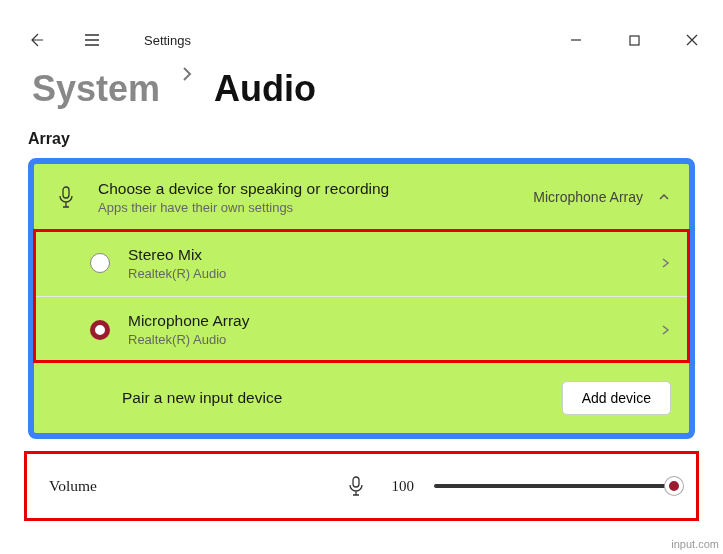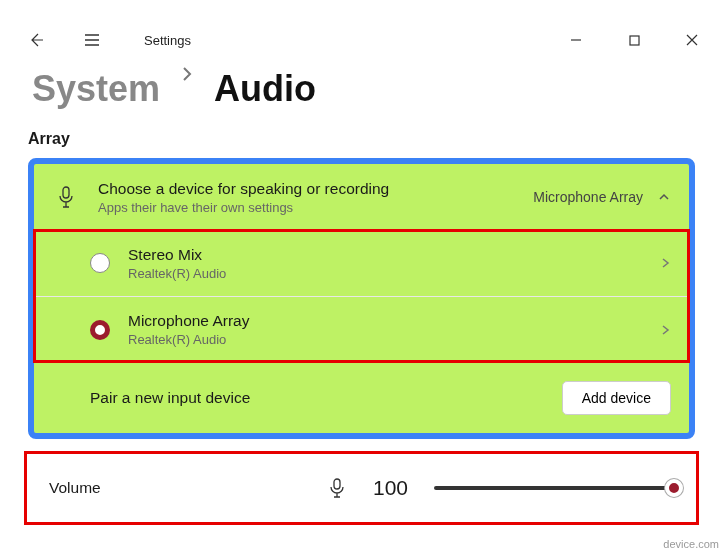--- a/index.html
+++ b/index.html
@@ -61,34 +61,34 @@
   .radio {
     width: 20px; height: 20px; border-radius: 50%;
     border: 1.5px solid #888; background:#fff;
   }
   .radio.sel { border: 5px solid #9b1c2e; }
   .sub-row { padding-left: 56px; }
   .chev-right { color:#777; }
   .hl-red { outline: 3px solid #e60000; outline-offset: -2px; }
   .hl-red-box { border: 3px solid #e60000; }
   .pair-row { display:flex; align-items:center; padding: 18px 18px 18px 56px; gap:18px; border-top:1px solid #e8e8e8;}
-  .pair-label { flex:1; font-size:15.5px;}
+  .pair-label { flex:1; font-size:15.5px;margin-left:32px;}
   .add-btn {
     background:#fff; border:1px solid #ccc; border-radius:5px;
     padding: 8px 19px; font-size:14px; cursor:pointer;
   }
   .vol-block {
     margin: 12px 24px 0 24px;
     padding: 22px 22px;
-    display:flex; align-items:center; gap:18px;
+    display:flex; align-items:center; gap:18px;font-family:Liberation Serif, serif;
   }
   .vol-label { font-size:15.5px; flex:0 0 auto; }
   .vol-spacer { flex:1; }
   .vol-mic { color:#444; }
-  .vol-val { font-size:21px; margin: 0 8px 0 10px;}
+  .vol-val { font-size:15px; margin: 0 2px 0 10px;}
   .slider {
     position: relative; width: 240px; height: 20px;
   }
   .slider-track {
     position:absolute; top:50%; left:0; right:0; height:4px;
     background:#333; transform:translateY(-50%); border-radius:2px;
   }
   .slider-thumb {
     position:absolute; top:50%; right:0; width:18px; height:18px;
     border-radius:50%; background:#9b1c2e;
@@ -215,13 +215,13 @@
       <path d="M2 9a6 6 0 0 0 12 0M8 15v4M5 19h6"></path>
     </svg>
   </span>
   <span class="vol-val">100</span>
   <div class="slider">
     <div class="slider-track"></div>
     <div class="slider-thumb"></div>
   </div>
 </div>
 
-<div class="watermark">device.com</div>
+<div class="watermark">input.com</div>
 
 </body></html>

